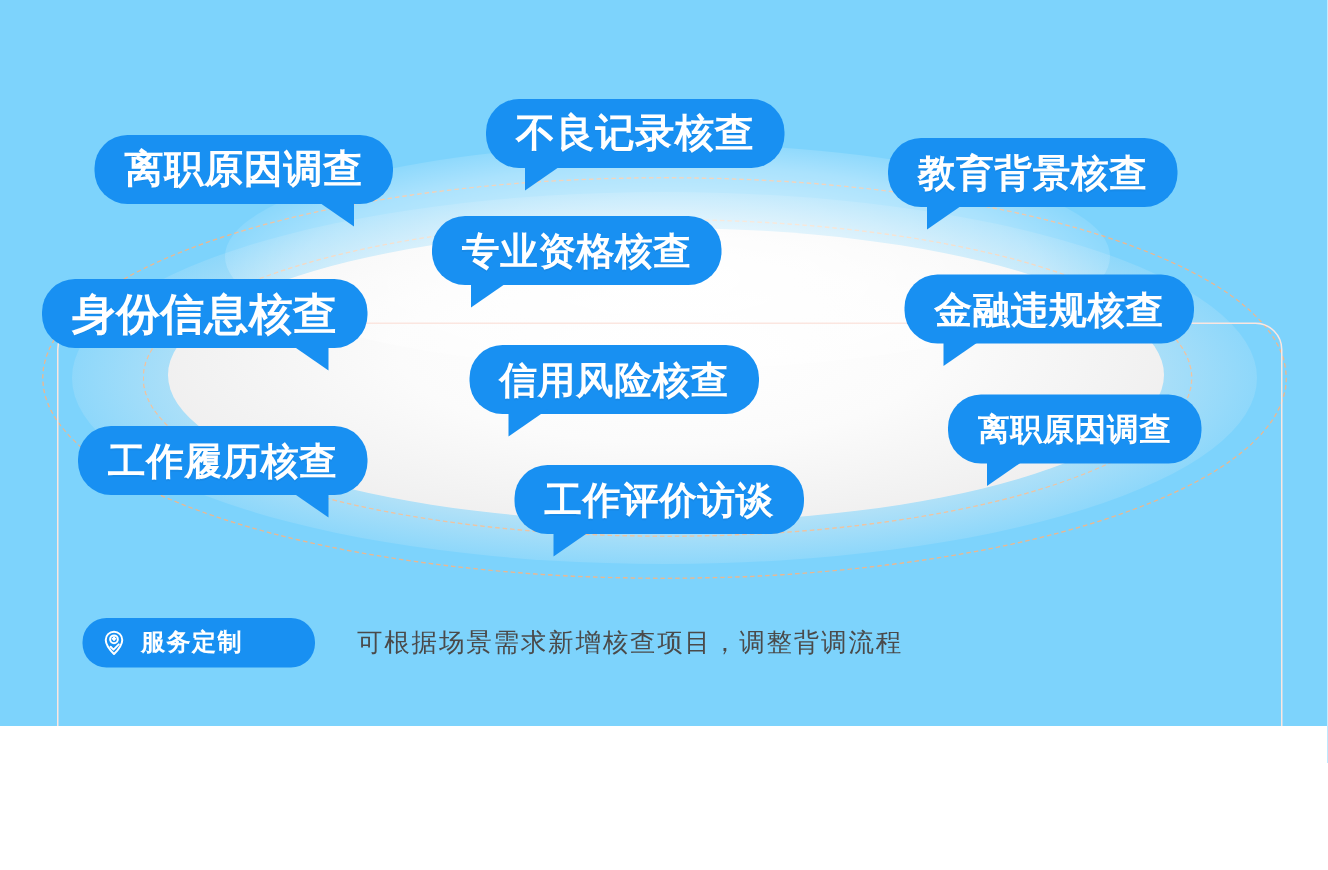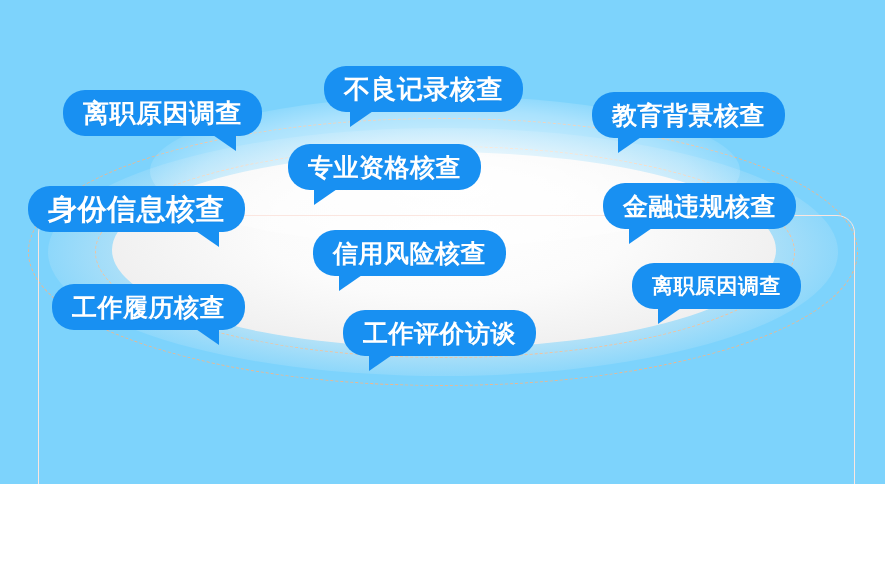--- a/index.html
+++ b/index.html
@@ -194,15 +194,29 @@
       <div class="bubble tail-bl" style="left: 288px; top: 144px; font-size: 25px; text-align: center;">专业资格核查</div>
       <div class="bubble tail-br" style="left: 28px; top: 186px; font-size: 29px;">身份信息核查</div>
       <div class="bubble tail-bl" style="left: 603px; top: 183px; font-size: 25px; text-align: right;">金融违规核查</div>
       <div class="bubble tail-bl" style="left: 313px; top: 230px; font-size: 25px;">信用风险核查</div>
       <div class="bubble tail-br" style="left: 52px; top: 284px; font-size: 25px;">工作履历核查</div>
       <div class="bubble tail-bl" style="left: 632px; top: 263px; font-size: 21px;">离职原因调查</div>
       <div class="bubble tail-bl" style="left: 343px; top: 310px; font-size: 25px;">工作评价访谈</div>
     </div>
 
   <div class="feature-rows" id="feature-rows">
+      <div class="feature-row">
+        <div class="chip">
+          <span style="display: flex;">
+            <svg class="chip-icon" viewBox="0 0 24 24" fill="none" stroke="#ffffff" stroke-width="1.6" stroke-linecap="round" stroke-linejoin="round">
+              <path d="M12 2.6c-3.7 0-6.6 2.9-6.6 6.5 0 4.6 6.6 11.3 6.6 11.3s6.6-6.7 6.6-11.3c0-3.6-2.9-6.5-6.6-6.5z"></path>
+              <circle cx="12" cy="8.6" r="3.1"></circle>
+              <path d="M10.9 8.1 h2.2 M12 7 v2.2"></path>
+              <path d="M9.3 14.6 l2.3 2.3 4.2 -4.2"></path>
+            </svg>
+          </span>
+          <span class="chip-label">服务定制</span>
+        </div>
+        <div class="feature-desc">可根据场景需求新增核查项目，调整背调流程</div>
+      </div>
     </div>
 
 </div>
 
 </body></html>

